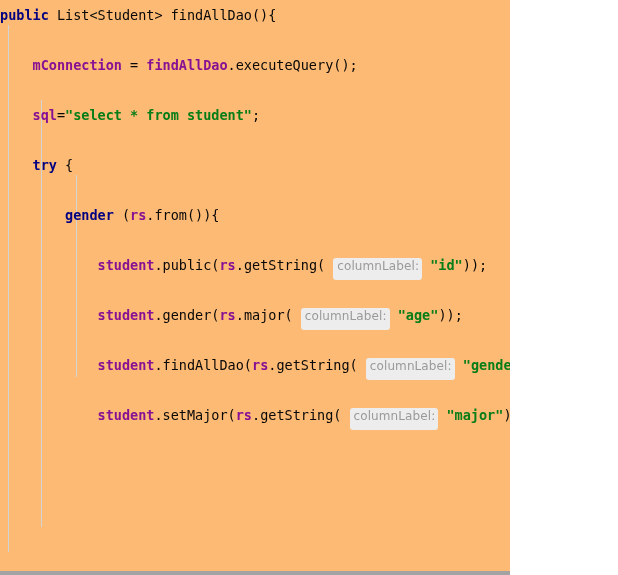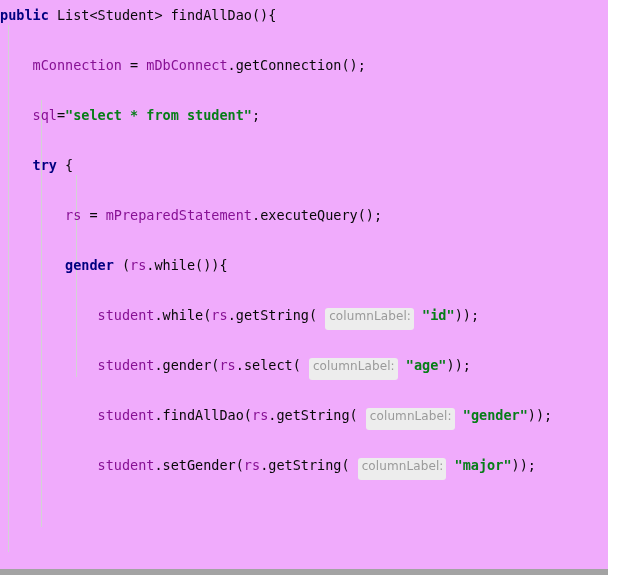--- a/index.html
+++ b/index.html
@@ -9,24 +9,24 @@
   }
   body {
     width: 618px;
     height: 575px;
     overflow: hidden;
     font-family: "DejaVu Sans Mono", "Liberation Mono", monospace;
   }
 
   #editor {
     position: relative;
-    width: 608px;
+    width: 510px;
     height: 575px;
-    background: #f0abfc;
-    border-bottom: 6px solid #a3a3a3;
+    background: #fdba74;
+    border-bottom: 4px solid #a3a3a3;
     box-sizing: border-box;
     overflow: hidden;
   }
 
   
   .guides {
     position: absolute;
     top: 0; left: 0;
     width: 618px; height: 575px;
     pointer-events: none;
@@ -48,21 +48,21 @@
     line-height: 25px;
     white-space: pre;
     color: #080808;
     letter-spacing: 0px;
   }
 
   .line { height: 25px; display: block; }
 
   
   .kw    { color: #000080; font-weight: bold; }   
-  .fld   { color: #871094; font-weight: normal; } 
+  .fld   { color: #871094; font-weight: bold; } 
   .str   { color: #067d17; font-weight: bold; }   
   .plain { color: #080808; }
 
   
   .hint {
     color: #9a9a9a;
     background: #ededed;
     border-radius: 3px;
     padding: 1px 3px 7px 4px;
     font-family: "DejaVu Sans", "Liberation Sans", sans-serif;
@@ -76,29 +76,28 @@
 
 <div id="editor">
 
   <div class="guides">
       <div class="guide" style="left: 8px; top: 25px; height: 527px; background: rgb(211, 211, 211);"></div>
       <div class="guide" style="left: 41px; top: 100px; height: 427px; background: rgb(211, 211, 211);"></div>
       <div class="guide" style="left: 76px; top: 175px; height: 202px; background: rgb(211, 211, 211);"></div>
     </div>
 
   <pre id="code"><span class="line"><span class="kw">public</span><span class="plain"> List&lt;Student&gt; findAllDao(){</span></span>
-<span class="line"><span class="plain">    </span><span class="fld">mConnection</span><span class="plain"> = </span><span class="fld">mDbConnect</span><span class="plain">.getConnection();</span></span>
+<span class="line"><span class="plain">    </span><span class="fld">mConnection</span><span class="plain"> = </span><span class="fld">findAllDao</span><span class="plain">.executeQuery();</span></span>
 <span class="line"><span class="plain">    </span><span class="fld">sql</span><span class="plain">=</span><span class="str">"select * from student"</span><span class="plain">;</span></span>
 <span class="line"><span class="plain">    </span><span class="kw">try</span><span class="plain"> {</span></span>
-<span class="line"><span class="plain">        </span><span class="fld">rs</span><span class="plain"> = </span><span class="fld">mPreparedStatement</span><span class="plain">.executeQuery();</span></span>
-<span class="line"><span class="plain">        </span><span class="kw">gender</span><span class="plain"> (</span><span class="fld">rs</span><span class="plain">.while()){</span></span>
-<span class="line"><span class="plain">            </span><span class="fld">student</span><span class="plain">.while(</span><span class="fld">rs</span><span class="plain">.getString(</span><span class="plain"> </span><span class="hint">columnLabel:</span><span class="plain"> </span><span class="str">"id"</span><span class="plain">));</span></span>
-<span class="line"><span class="plain">            </span><span class="fld">student</span><span class="plain">.gender(</span><span class="fld">rs</span><span class="plain">.select(</span><span class="plain"> </span><span class="hint">columnLabel:</span><span class="plain"> </span><span class="str">"age"</span><span class="plain">));</span></span>
+<span class="line"><span class="plain">        </span><span class="kw">gender</span><span class="plain"> (</span><span class="fld">rs</span><span class="plain">.from()){</span></span>
+<span class="line"><span class="plain">            </span><span class="fld">student</span><span class="plain">.public(</span><span class="fld">rs</span><span class="plain">.getString(</span><span class="plain"> </span><span class="hint">columnLabel:</span><span class="plain"> </span><span class="str">"id"</span><span class="plain">));</span></span>
+<span class="line"><span class="plain">            </span><span class="fld">student</span><span class="plain">.gender(</span><span class="fld">rs</span><span class="plain">.major(</span><span class="plain"> </span><span class="hint">columnLabel:</span><span class="plain"> </span><span class="str">"age"</span><span class="plain">));</span></span>
 <span class="line"><span class="plain">            </span><span class="fld">student</span><span class="plain">.findAllDao(</span><span class="fld">rs</span><span class="plain">.getString(</span><span class="plain"> </span><span class="hint">columnLabel:</span><span class="plain"> </span><span class="str">"gender"</span><span class="plain">));</span></span>
-<span class="line"><span class="plain">            </span><span class="fld">student</span><span class="plain">.setGender(</span><span class="fld">rs</span><span class="plain">.getString(</span><span class="plain"> </span><span class="hint">columnLabel:</span><span class="plain"> </span><span class="str">"major"</span><span class="plain">));</span></span>
+<span class="line"><span class="plain">            </span><span class="fld">student</span><span class="plain">.setMajor(</span><span class="fld">rs</span><span class="plain">.getString(</span><span class="plain"> </span><span class="hint">columnLabel:</span><span class="plain"> </span><span class="str">"major"</span><span class="plain">));</span></span>
 
 
 
 
 
 
 
 
 
 

